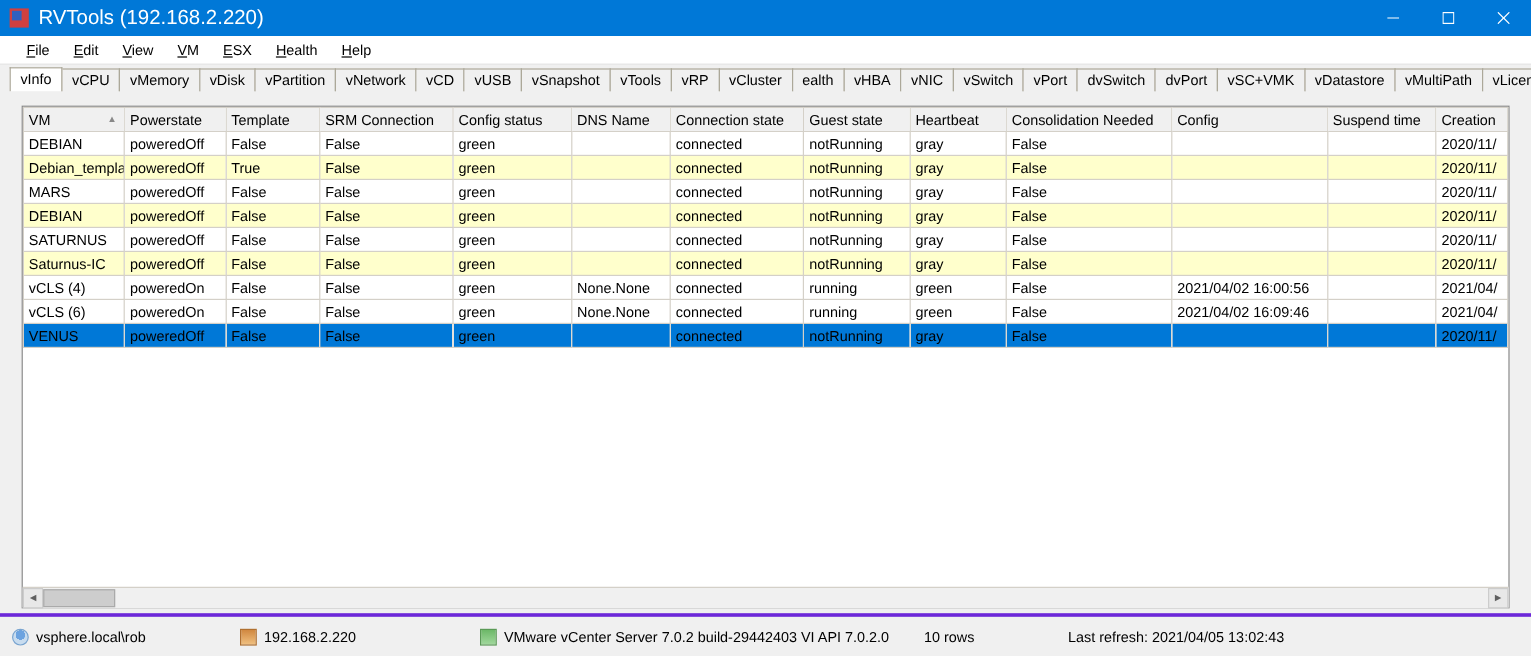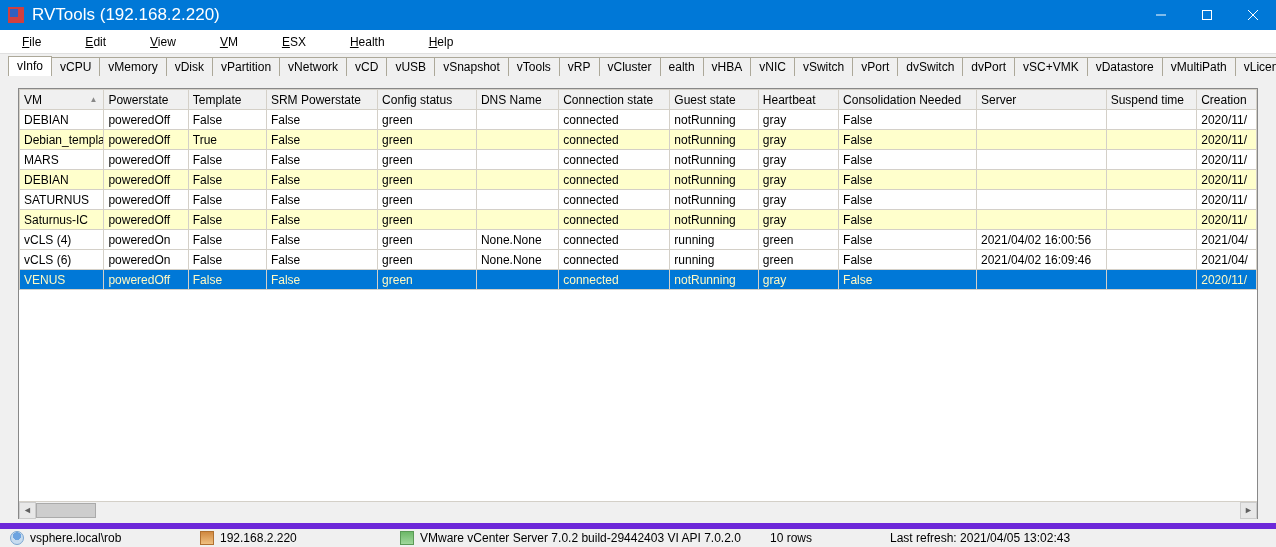--- a/index.html
+++ b/index.html
@@ -7,47 +7,47 @@
 
 
 .titlebar { background: #0078d7; color: #fff; height: 30px; display: flex; align-items: center; padding-left: 8px; }
 .titlebar .app-icon { width: 16px; height: 16px; background: #d04040; margin-right: 8px; position: relative; }
 .titlebar .app-icon::before { content: ''; position: absolute; width: 8px; height: 8px; background: #3060c0; top: 2px; left: 2px; }
 .titlebar .title-text { flex: 1; font-size: 17px; }
 .titlebar .win-controls { display: flex; height: 100%; }
 .titlebar .win-btn { width: 46px; height: 30px; display: flex; align-items: center; justify-content: center; color: #fff; cursor: pointer; }
 
 
-.menubar { background: #fff; height: 24px; display: flex; align-items: center; padding-left: 12px; border-bottom: 1px solid #e0e0e0; gap: 24px; }
+.menubar { background: #fff; height: 24px; display: flex; align-items: center; padding-left: 12px; border-bottom: 1px solid #e0e0e0; }
 .menubar .menu-item { padding: 3px 10px; cursor: pointer; }
 .menubar .menu-item u { text-decoration: underline; }
 
 
 .tabbar { background: #f0f0f0; height: 22px; display: flex; align-items: flex-end; padding-left: 8px; padding-top: 2px; }
 .tabbar .tab { padding: 2px 8px; border: 1px solid #aca899; border-bottom: none; background: #f0f0f0; cursor: pointer; margin-right: -1px; position: relative; margin-top: 15px; }
 .tabbar .tab.active { background: #fff; z-index: 2; padding-bottom: 3px; }
 
 
 .grid-area { flex: 1; background: #f0f0f0; padding: 12px 18px 4px 18px; }
 .grid-wrap { background: #fff; border: 1px solid #888; height: 100%; display: flex; flex-direction: column; }
 .grid-scroll { flex: 1; overflow: hidden; }
 table { border-collapse: collapse; width: 100%; table-layout: fixed; }
 th, td { border: 1px solid #d4d0c8; padding: 2px 4px; text-align: left; white-space: nowrap; overflow: hidden; height: 20px; }
 th { background: #f0f0f0; font-weight: normal; position: relative; cursor: pointer; }
 th.sorted::after { content: '▲'; font-size: 8px; position: absolute; right: 6px; top: 5px; color: #888; }
 tr.alt td { background: #ffffcc; }
-tr.selected td { background: #0078d7; color: #fef9c3; }
+tr.selected td { background: #0078d7; color: #000000; }
 
 .hscroll { height: 17px; background: #f0f0f0; display: flex; align-items: center; border-top: 1px solid #d4d0c8; }
 .hscroll .arrow { width: 17px; height: 17px; background: #e8e8e8; border: 1px solid #ccc; display: flex; align-items: center; justify-content: center; color: #606060; cursor: pointer; font-size: 9px; }
 .hscroll .track { flex: 1; height: 17px; background: #f0f0f0; position: relative; }
 .hscroll .thumb { position: absolute; left: 0; width: 60px; height: 15px; top: 1px; background: #cdcdcd; border: 1px solid #aaa; }
 
 
-.statusbar { height: 24px; background: #f0f0f0; border-top: 6px solid #6d28d9; display: flex; align-items: center; }
+.statusbar { height: 36px; background: #f0f0f0; border-top: 3px solid #6d28d9; display: flex; align-items: center; }
 .statusbar .panel { padding: 0 10px; display: flex; align-items: center; gap: 6px; height: 100%; }
 .sb-icon { width: 14px; height: 14px; display: inline-block; }
 .sb-icon.user { background: radial-gradient(circle at 50% 35%, #6ca3e0 40%, transparent 41%), #c8dcef; border-radius: 50%; border: 1px solid #7aa5d0; }
 .sb-icon.host { background: linear-gradient(#d08840,#f0c080); border: 1px solid #b07030; }
 .sb-icon.server { background: linear-gradient(#6db868,#a0d89c); border: 1px solid #5a9a56; }
 
 
 .c-vm{width:82px}.c-ps{width:82px}.c-tpl{width:76px}.c-srm{width:108px}.c-cfg{width:96px}.c-dns{width:80px}.c-conn{width:108px}.c-gs{width:86px}.c-hb{width:78px}.c-cn{width:134px}.c-po{width:126px}.c-st{width:88px}.c-cr{width:58px}
 </style>
 </head>
@@ -114,28 +114,28 @@
 
 <div class="grid-area">
   <div class="grid-wrap">
     <div class="grid-scroll">
       <table>
         <thead>
             <tr id="thead-row">
               <th class="c-vm sorted">VM</th>
               <th class="c-ps">Powerstate</th>
               <th class="c-tpl">Template</th>
-              <th class="c-srm">SRM Powerstate</th>
+              <th class="c-srm">SRM Connection</th>
               <th class="c-cfg">Config status</th>
               <th class="c-dns">DNS Name</th>
               <th class="c-conn">Connection state</th>
               <th class="c-gs">Guest state</th>
               <th class="c-hb">Heartbeat</th>
               <th class="c-cn">Consolidation Needed</th>
-              <th class="c-po">Server</th>
+              <th class="c-po">Config</th>
               <th class="c-st">Suspend time</th>
               <th class="c-cr">Creation</th>
             </tr>
           </thead>
         <tbody id="tbody">
             <tr>
               <td class="c-vm">DEBIAN</td>
               <td class="c-ps">poweredOff</td>
               <td class="c-tpl">False</td>
               <td class="c-srm">False</td>

